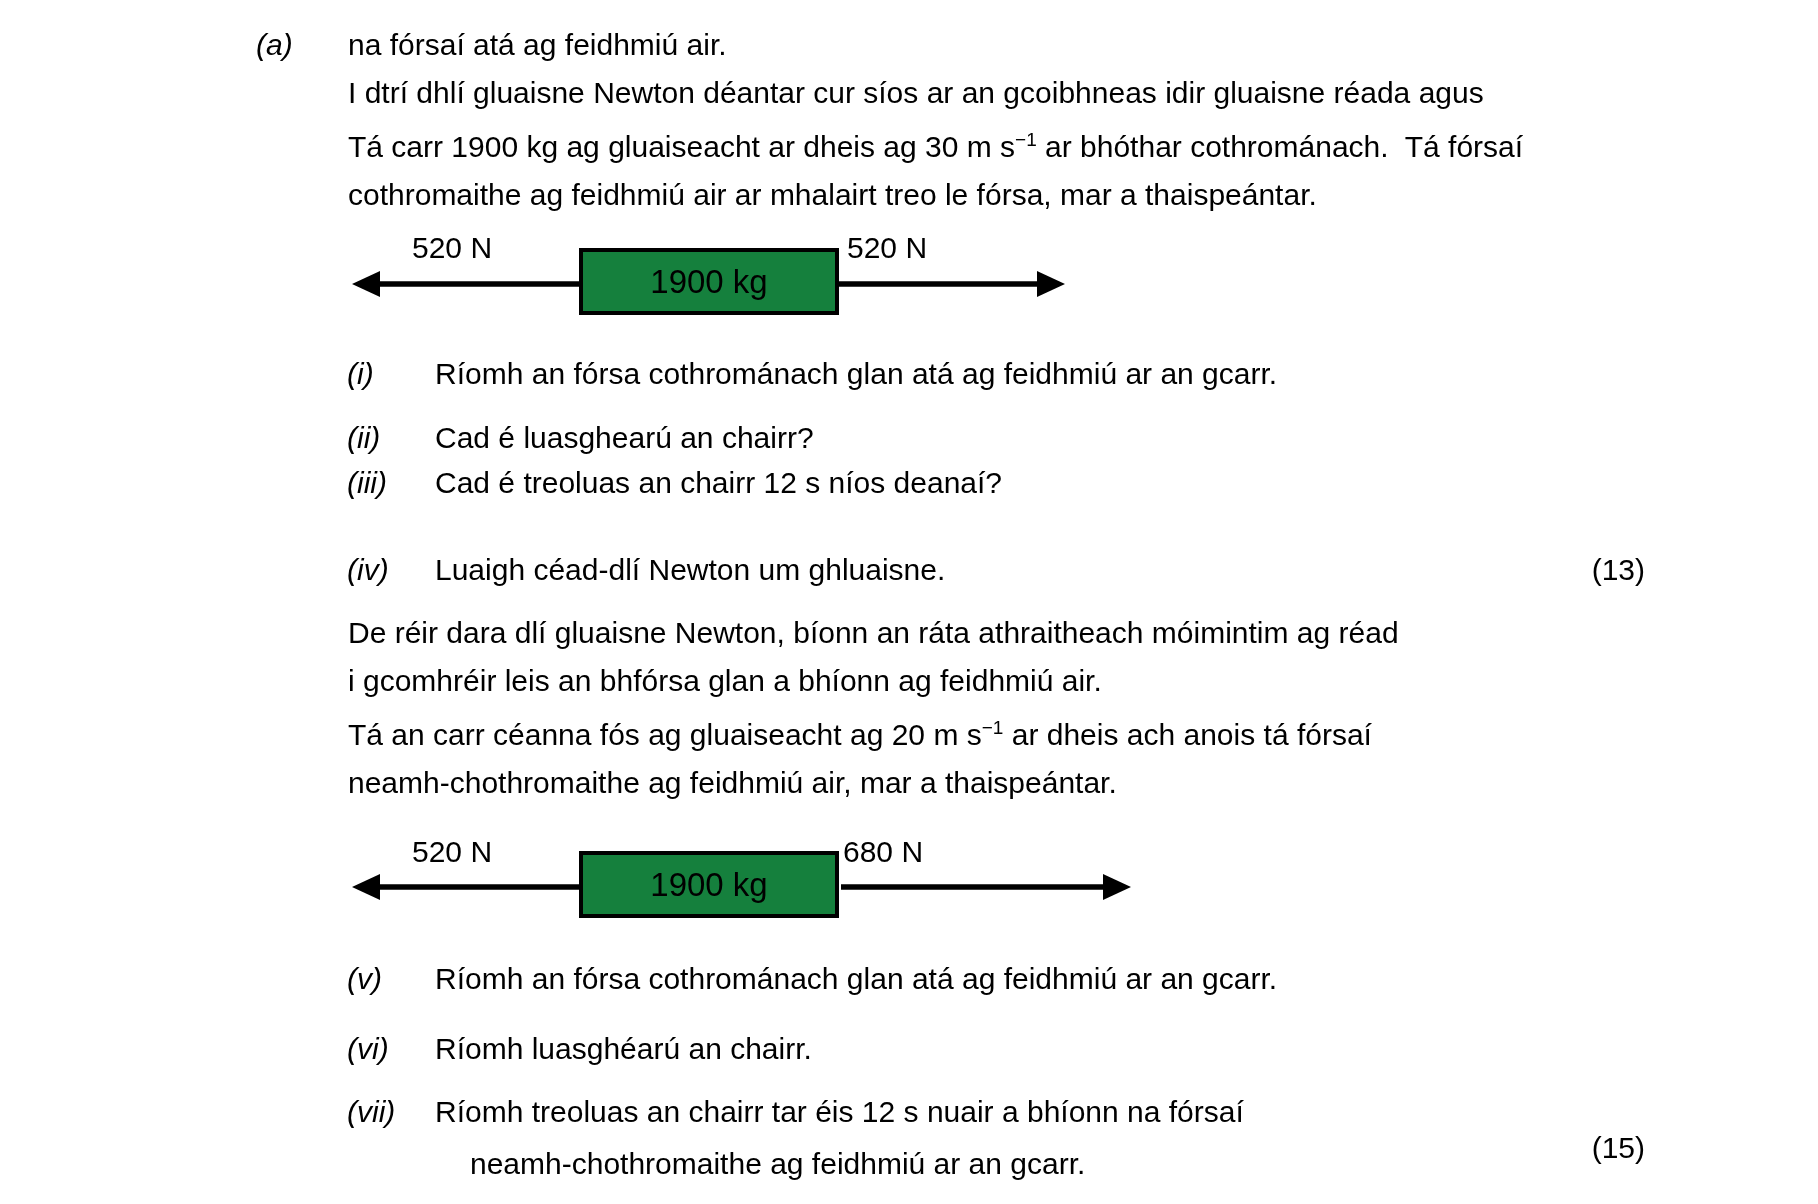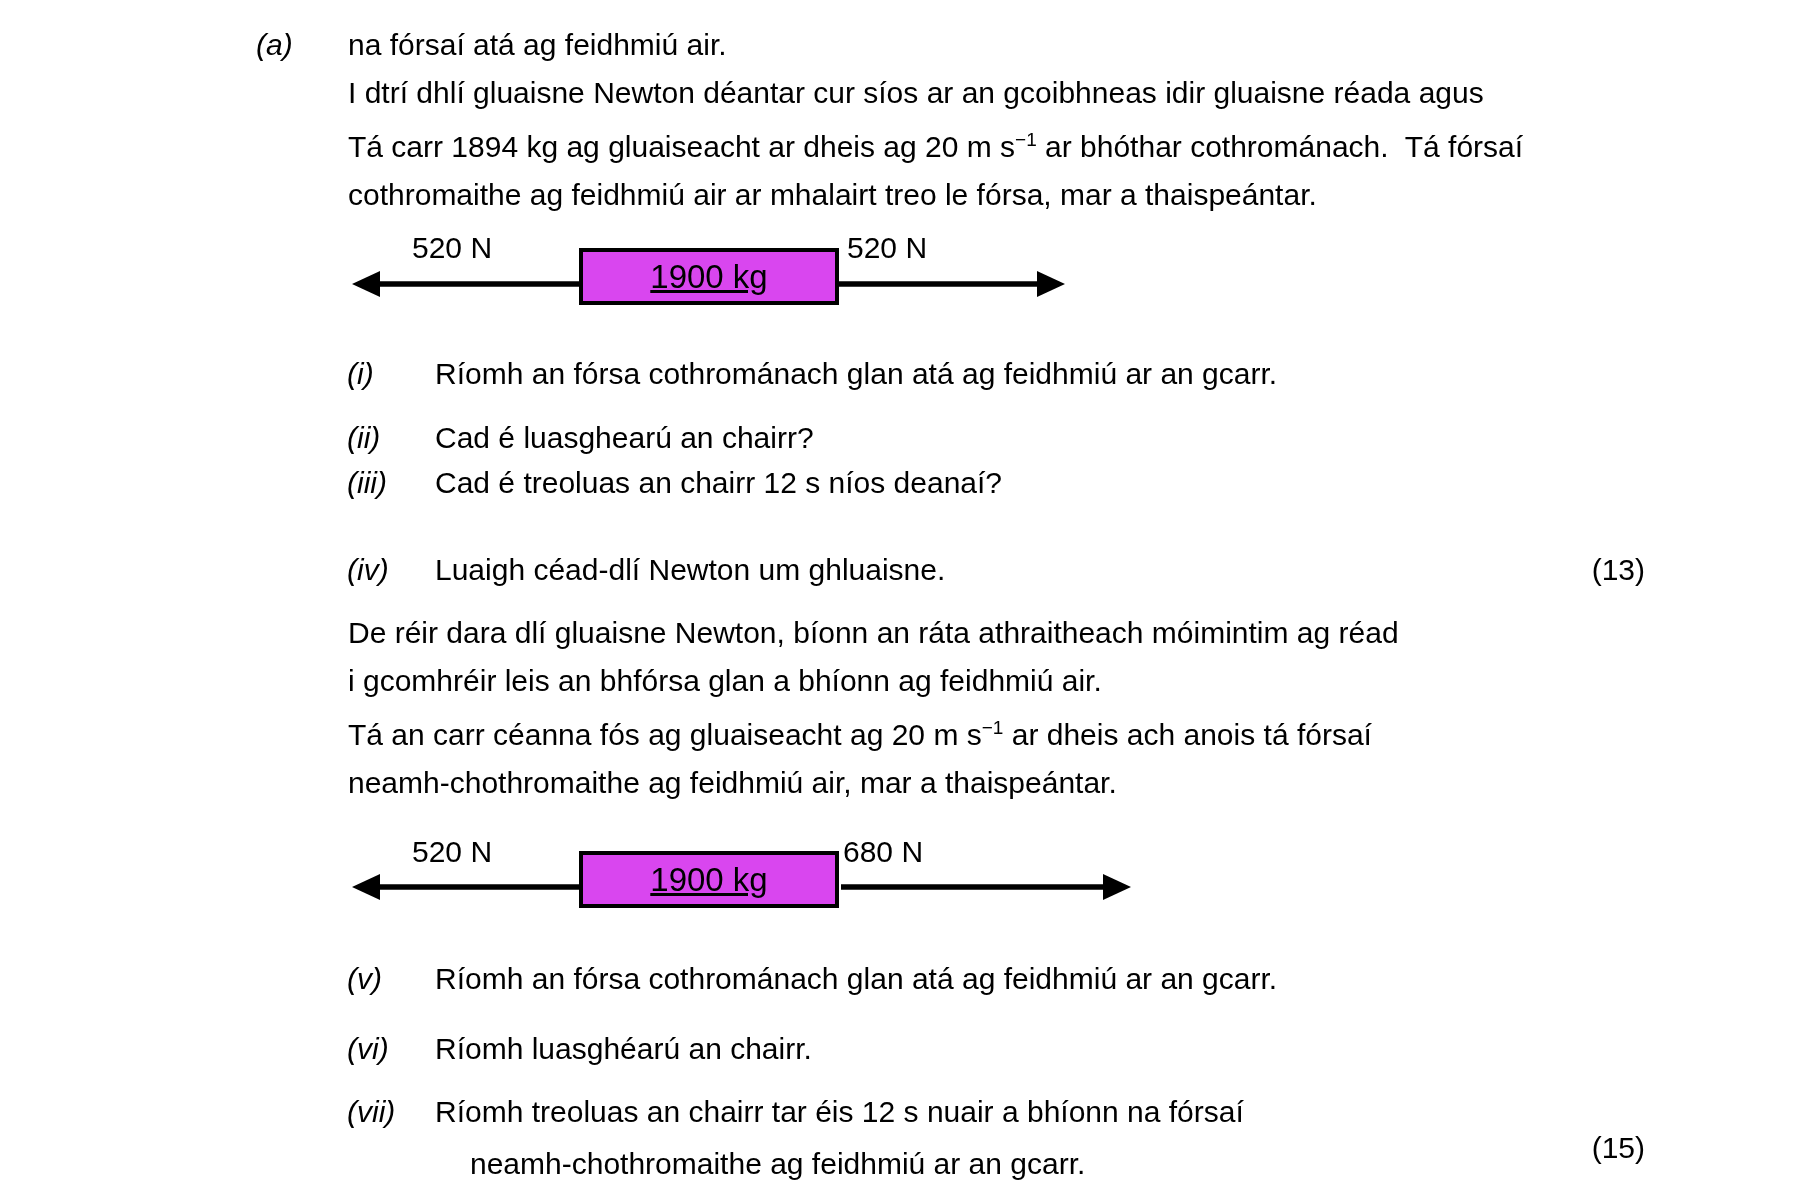--- a/index.html
+++ b/index.html
@@ -13,37 +13,37 @@
   sup.exp{font-size:19px;}
   .qrow{position:absolute;left:0;width:100%;height:47px;line-height:47px;}
   .qnum{position:absolute;left:347px;font-style:italic;white-space:nowrap;}
   .qtext{position:absolute;left:435px;white-space:nowrap;}
   .qtext.l2{top:52px;margin-left:35px;}
   .qmarks{position:absolute;right:173px;white-space:nowrap;}
   .qmarks.l2{top:36px;}
   .diagram{position:absolute;left:0;width:1818px;height:110px;}
   .diagram svg{position:absolute;left:0;top:0;}
   .massbox{
-    position:absolute;left:579px;top:18px;width:260px;height:57px;
-    border:4px solid #000;box-sizing:border-box;background:#d946ef;
-    display:flex;align-items:center;justify-content:center;font-size:33px;white-space:nowrap;text-decoration:underline;
+    position:absolute;left:579px;top:18px;width:260px;height:67px;
+    border:4px solid #000;box-sizing:border-box;background:#15803d;
+    display:flex;align-items:center;justify-content:center;font-size:33px;white-space:nowrap;
   }
   .flabel{position:absolute;width:170px;white-space:nowrap;}
 </style>
 </head>
 <body>
 
 <div class="page">
 
   <span class="plabel">(a)</span>
 
   <div class="para" style="left:348px;top:21px;">
     <div class="pline">na fórsaí atá ag feidhmiú air.</div>
     <div class="pline">I dtrí dhlí gluaisne Newton déantar cur síos ar an gcoibhneas idir gluaisne réada agus</div>
-    <div class="pline"><span>Tá carr 1894 kg ag gluaiseacht ar dheis ag 20 m s</span><sup class="exp">−1</sup><span> ar bhóthar cothrománach.&nbsp; Tá fórsaí</span></div>
+    <div class="pline"><span>Tá carr 1900 kg ag gluaiseacht ar dheis ag 30 m s</span><sup class="exp">−1</sup><span> ar bhóthar cothrománach.&nbsp; Tá fórsaí</span></div>
     <div class="pline">cothromaithe ag feidhmiú air ar mhalairt treo le fórsa, mar a thaispeántar.</div>
   </div>
 
   <div class="diagram" style="top:230px;">
     <svg width="1818" height="110">
       <g>
         <line x1="377" y1="54" x2="580" y2="54" stroke="#000" stroke-width="5.5"></line>
         <polygon points="352,54 380,41 380,67" fill="#000"></polygon>
       </g>
       <g>

